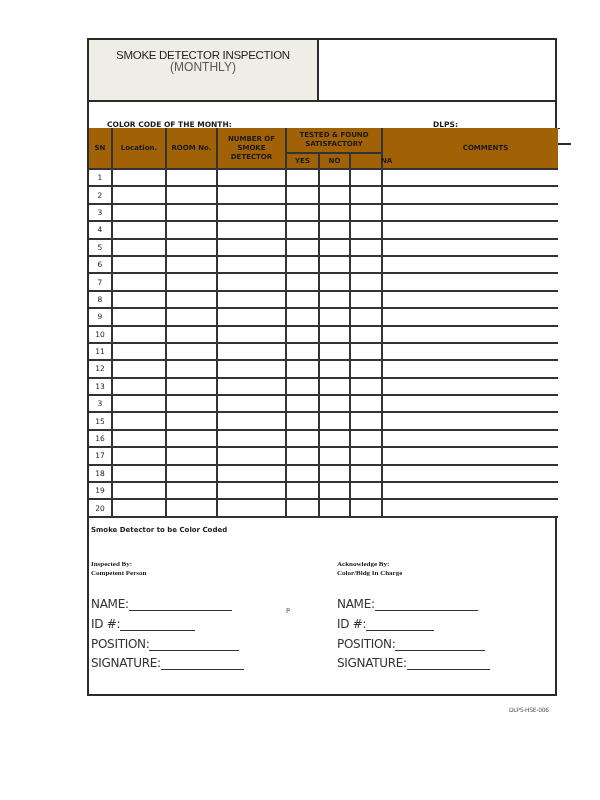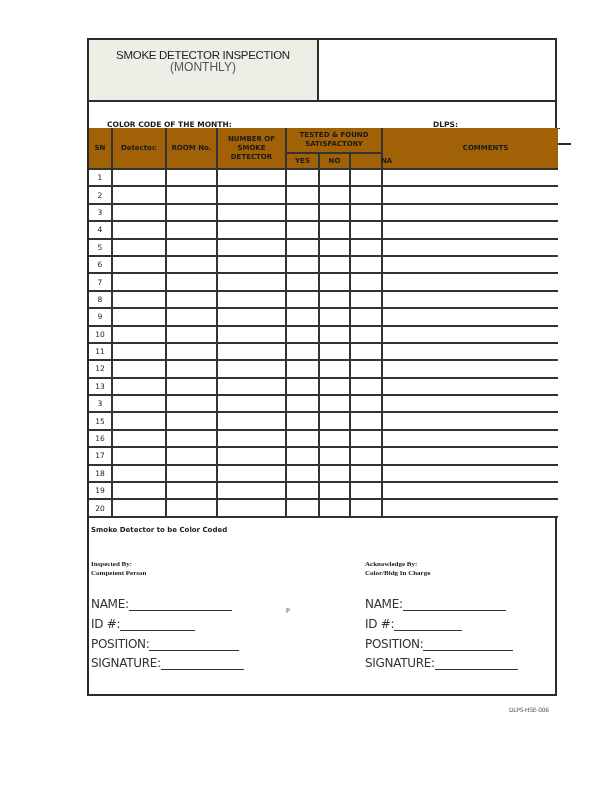--- a/index.html
+++ b/index.html
@@ -71,21 +71,21 @@
         <col style="width:51px">
         <col style="width:69px">
       <col style="width:33px">
         <col style="width:31px">
         <col style="width:32px">
         <col>
     </colgroup>
     <thead>
       <tr class="h1">
         <th rowspan="2">SN</th>
-        <th rowspan="2">Detector.</th>
+        <th rowspan="2">Location.</th>
         <th rowspan="2">ROOM No.</th>
         <th rowspan="2">NUMBER OF SMOKE DETECTOR</th>
         <th colspan="3">TESTED &amp; FOUND SATISFACTORY</th>
         <th rowspan="2">COMMENTS</th>
       </tr>
       <tr class="h2">
         <th>YES</th>
         <th>NO</th>
         <th>NA</th>
       </tr>
@@ -300,21 +300,21 @@
     <div class="ttl">Inspected By:</div>
     <div class="ttl">Competent  Person</div>
     <div class="fld" style="top:37px"><span>NAME:</span><span class="u" style="width:103px"></span></div>
     <div class="fld" style="top:57px"><span>ID #:</span><span class="u" style="width:75px"></span></div>
     <div class="fld" style="top:77px"><span>POSITION:</span><span class="u" style="width:90px"></span></div>
     <div class="fld" style="top:96px"><span>SIGNATURE:</span><span class="u" style="width:83px"></span></div>
   </div>
 
   <div class="stray">P</div>
 
-  <div class="sig" style="left:276px; top:520px; width:200px; height:140px;">
+  <div class="sig" style="left:248px; top:520px; width:200px; height:140px;">
     <div class="ttl">Acknowledge By:</div>
     <div class="ttl">Color/Bldg In Charge</div>
     <div class="fld" style="top:37px"><span>NAME:</span><span class="u" style="width:103px"></span></div>
     <div class="fld" style="top:57px"><span>ID #:</span><span class="u" style="width:68px"></span></div>
     <div class="fld" style="top:77px"><span>POSITION:</span><span class="u" style="width:90px"></span></div>
     <div class="fld" style="top:96px"><span>SIGNATURE:</span><span class="u" style="width:83px"></span></div>
   </div>
 </div>
 
 <div class="docno">DLPS-HSE-006</div>

